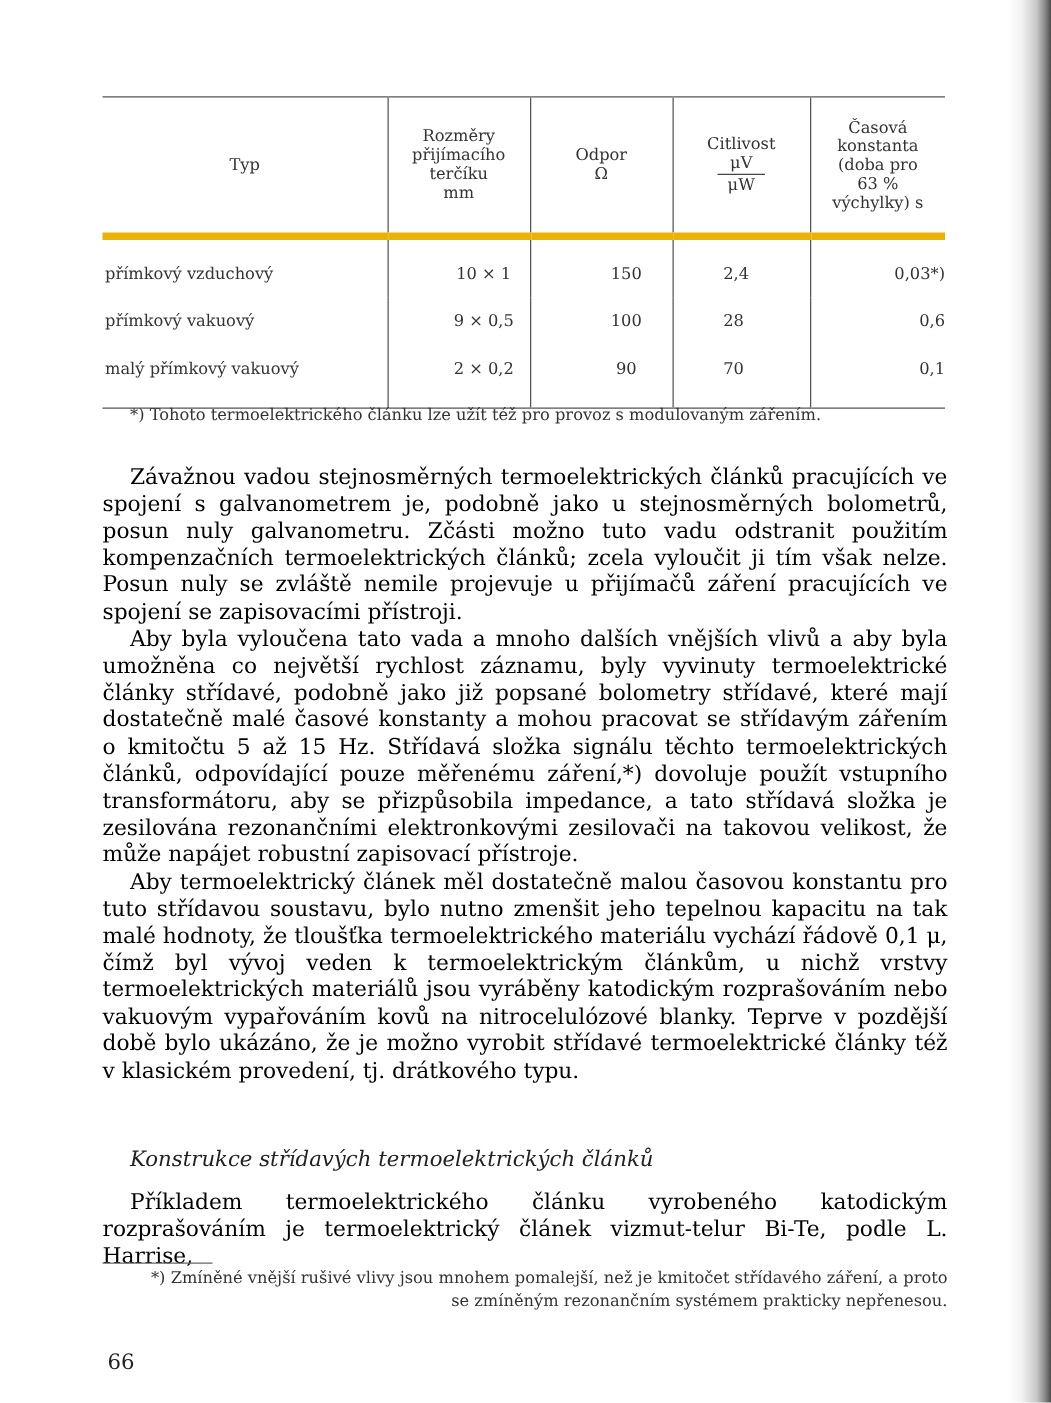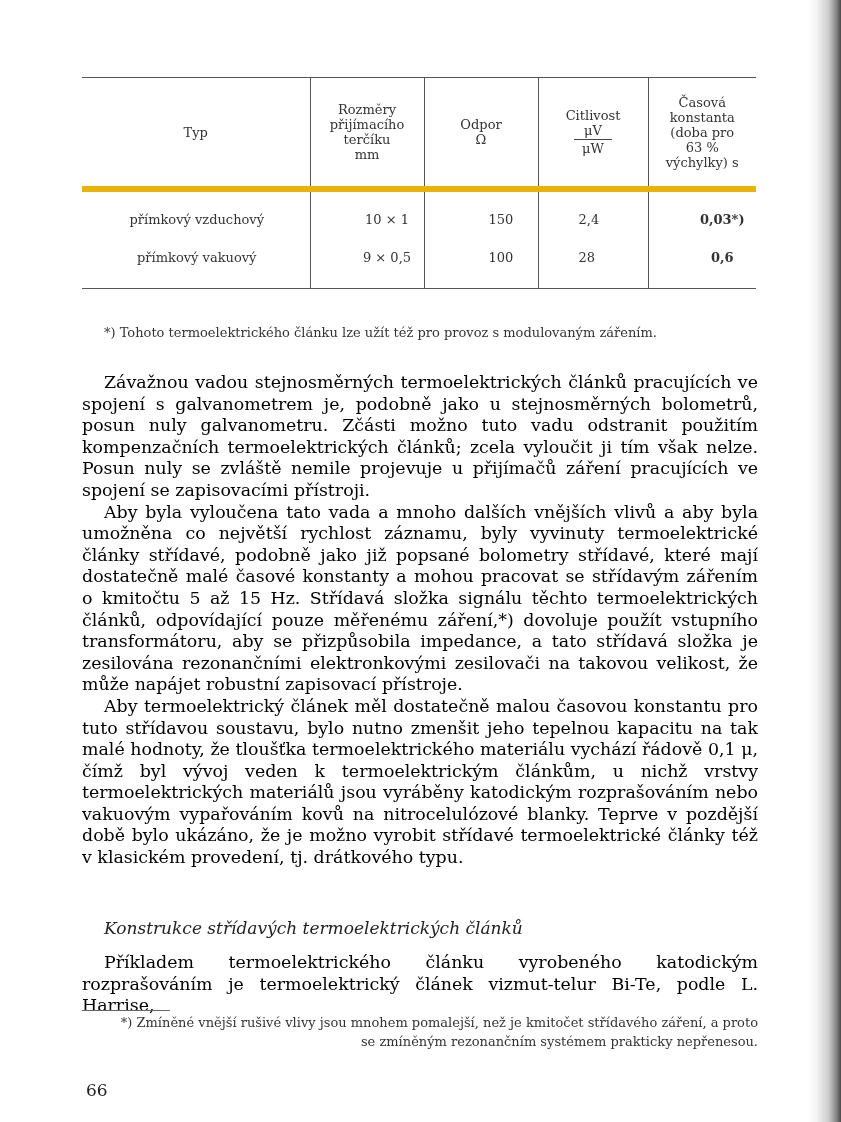--- a/index.html
+++ b/index.html
@@ -18,25 +18,25 @@
     th, td { padding: 0; font-weight: normal; }
     thead th {
       border-top: 1px solid #555; border-bottom: 6px solid #eab308;
       height: 108px; vertical-align: middle; text-align: center; line-height: 15px;
       color: #333;
     }
     thead th + th, tbody td + td { border-left: 1px solid #555; }
     tbody td { height: 38px; color: #333; padding-left: 40px; }
     tbody tr:first-child td { padding-top: 8px; }
     tbody tr:last-child td { border-bottom: 1px solid #555; padding-bottom: 12px; }
-    td.typ { text-align: center; padding-left: 2px; margin-top: 24px; }
+    td.typ { text-align: left; padding-left: 2px; margin-top: 24px; }
     td.dim { text-align: center; }
     td.odp { text-align: center; }
     td.cit { text-align: left; }
-    td.cas { text-align: center; padding-left: 40px; font-weight: bold; }
+    td.cas { text-align: right; padding-left: 40px; }
     .frac { display: inline-block; }
     .frac .num { display: block; border-bottom: 1px solid #444; padding: 0 10px 1px; }
     .frac .den { display: block; padding-top: 1px; }
 
     .tfoot-note { position: absolute; left: 82px; top: 323px; width: 672px; font-size: 13px; line-height: 19px; text-indent: 22px; text-align: justify; color: #333; }
 
     .body-text { position: absolute; left: 82px; width: 676px; font-size: 17.4px; line-height: 21.6px; text-align: justify; color: #000000; }
     .body-text p { margin: 0; text-indent: 22px; }
     .heading { position: absolute; left: 104px; top: 918px; font-style: italic; font-size: 17px; color: #222; }
     .fn-rule { position: absolute; left: 82px; top: 1010px; width: 88px; border-top: 1px solid #666; }
@@ -94,20 +94,27 @@
         <td class="cit">2,4</td>
         <td class="cas">0,03*)</td>
       </tr>
       <tr>
         <td class="typ">přímkový vakuový</td>
         <td class="dim">9 × 0,5</td>
         <td class="odp">100</td>
         <td class="cit">28</td>
         <td class="cas">0,6</td>
       </tr>
+      <tr>
+        <td class="typ">malý přímkový vakuový</td>
+        <td class="dim">2 × 0,2</td>
+        <td class="odp">90</td>
+        <td class="cit">70</td>
+        <td class="cas">0,1</td>
+      </tr>
     </tbody>
   </table>
 </div>
 
 <div class="tfoot-note">*) Tohoto termoelektrického článku lze užít též pro provoz s modulovaným zářením.</div>
 
 <div class="body-text" style="top:372px;">
   <p>Závažnou vadou stejnosměrných termoelektrických článků pracujících ve spojení s galvanometrem je, podobně jako u stejnosměrných bolometrů, posun nuly galvanometru. Zčásti možno tuto vadu odstranit použitím kompenzačních termoelektrických článků; zcela vyloučit ji tím však nelze. Posun nuly se zvláště nemile projevuje u přijímačů záření pracujících ve spojení se zapisovacími přístroji.</p>
   <p>Aby byla vyloučena tato vada a mnoho dalších vnějších vlivů a aby byla umožněna co největší rychlost záznamu, byly vyvinuty termoelektrické články střídavé, podobně jako již popsané bolometry střídavé, které mají dostatečně malé časové konstanty a mohou pracovat se střídavým zářením o kmitočtu 5 až 15 Hz. Střídavá složka signálu těchto termoelektrických článků, odpovídající pouze měřenému záření,*) dovoluje použít vstupního transformátoru, aby se přizpůsobila impedance, a tato střídavá složka je zesilována rezonančními elektronkovými zesilovači na takovou velikost, že může napájet robustní zapisovací přístroje.</p>
   <p>Aby termoelektrický článek měl dostatečně malou časovou konstantu pro tuto střídavou soustavu, bylo nutno zmenšit jeho tepelnou kapacitu na tak malé hodnoty, že tloušťka termoelektrického materiálu vychází řádově 0,1 μ, čímž byl vývoj veden k termoelektrickým článkům, u nichž vrstvy termoelektrických materiálů jsou vyráběny katodickým rozprašováním nebo vakuovým vypařováním kovů na nitrocelulózové blanky. Teprve v pozdější době bylo ukázáno, že je možno vyrobit střídavé termoelektrické články též v klasickém provedení, tj. drátkového typu.</p>

